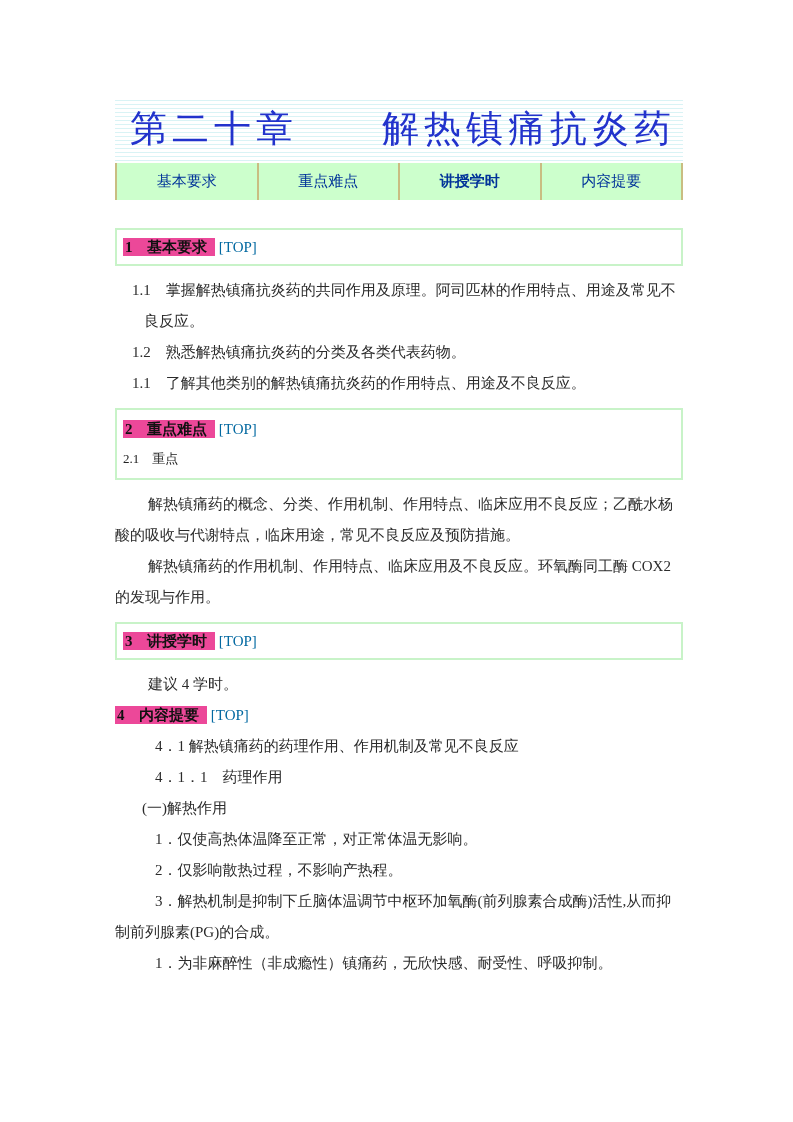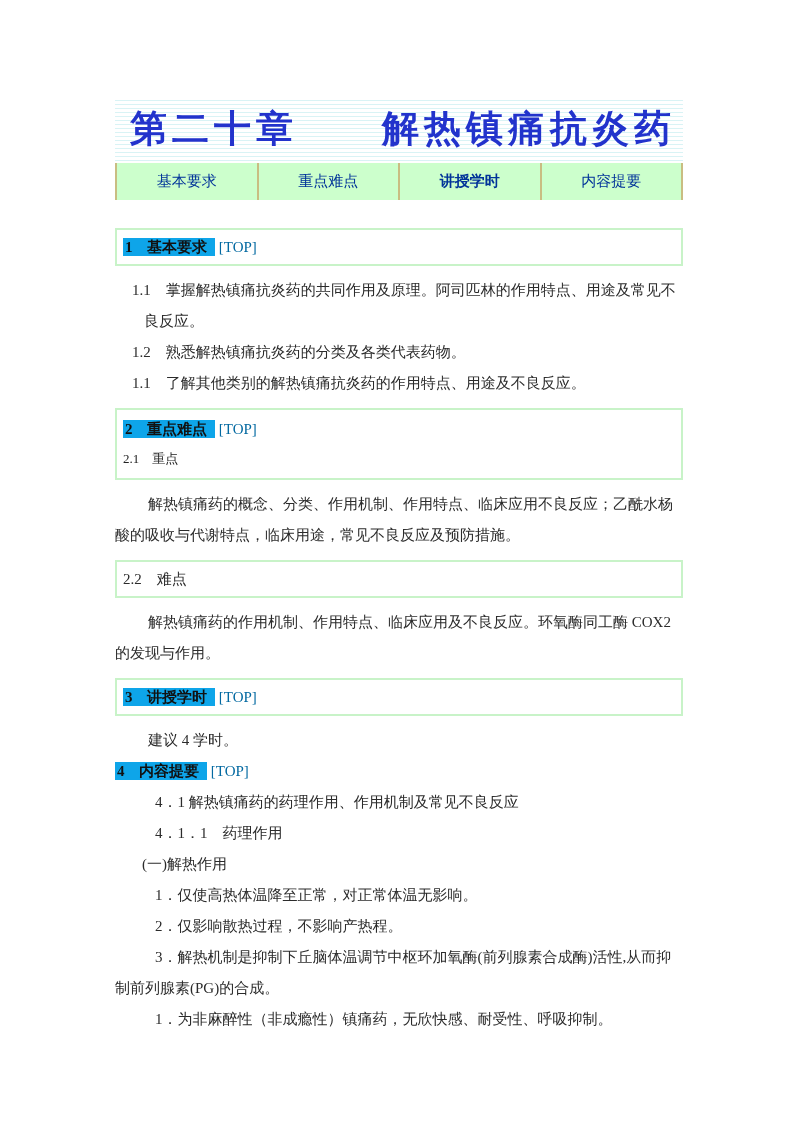--- a/index.html
+++ b/index.html
@@ -14,21 +14,21 @@
 
   
   .banner {
     height:64px;
     background:repeating-linear-gradient(to bottom,
       #ffffff 0px, #ffffff 3px, #d9f3f5 3px, #d9f3f5 4px);
     text-align:center;
   }
   .banner-title {
     font-size:37px; line-height:64px;
-    font-weight:bold; letter-spacing:5px;
+    font-weight:normal; letter-spacing:5px;
     color:#2233cc;
     margin-left:8px;
   }
 
   
   .nav {
     display:flex; margin-top:2px; height:37px;
     background:#ccffcc;
     border-left:2px solid #c9bd82;
   }
@@ -44,21 +44,21 @@
   .sec-box {
     border:2px solid #c8f3c8;
     padding:4px 6px;
     margin:9px 0;
     font-size:15px;
   }
   .sec-box.first { margin-top:28px; }
   .sec-line { line-height:26px; }
   .sec-line.tall { line-height:30px; }
   .hl {
-    background:#0ea5e9; color:#111111;
+    background:#ec4899; color:#111111;
     font-weight:bold; padding:1px 8px 1px 2px;
   }
   .hl .num { display:inline-block; min-width:22px; }
   .top-link {
     color:#0369a1; 
     font-weight:normal; font-size:15px;
     text-decoration:none; cursor:pointer;
   }
   .sub-line { line-height:30px; font-size:13px; color:#222; }
 
@@ -105,23 +105,20 @@
         <span class="hl"><span class="num">2</span><span>重点难点</span></span>
         <a class="top-link">[TOP]</a>
       </div>
       <div class="sub-line">2.1　重点</div>
     </div>
 
     <div class="bodytext">
       <p class="p-para">解热镇痛药的概念、分类、作用机制、作用特点、临床应用不良反应；乙酰水杨酸的吸收与代谢特点，临床用途，常见不良反应及预防措施。</p>
     </div>
 
-    <div class="sec-box">
-      <div class="sec-line">2.2　难点</div>
-    </div>
 
     <div class="bodytext">
       <p class="p-para">解热镇痛药的作用机制、作用特点、临床应用及不良反应。环氧酶同工酶 COX2 的发现与作用。</p>
     </div>
 
     <div class="sec-box">
       <div class="sec-line">
         <span class="hl"><span class="num">3</span><span>讲授学时</span></span>
         <a class="top-link">[TOP]</a>
       </div>

